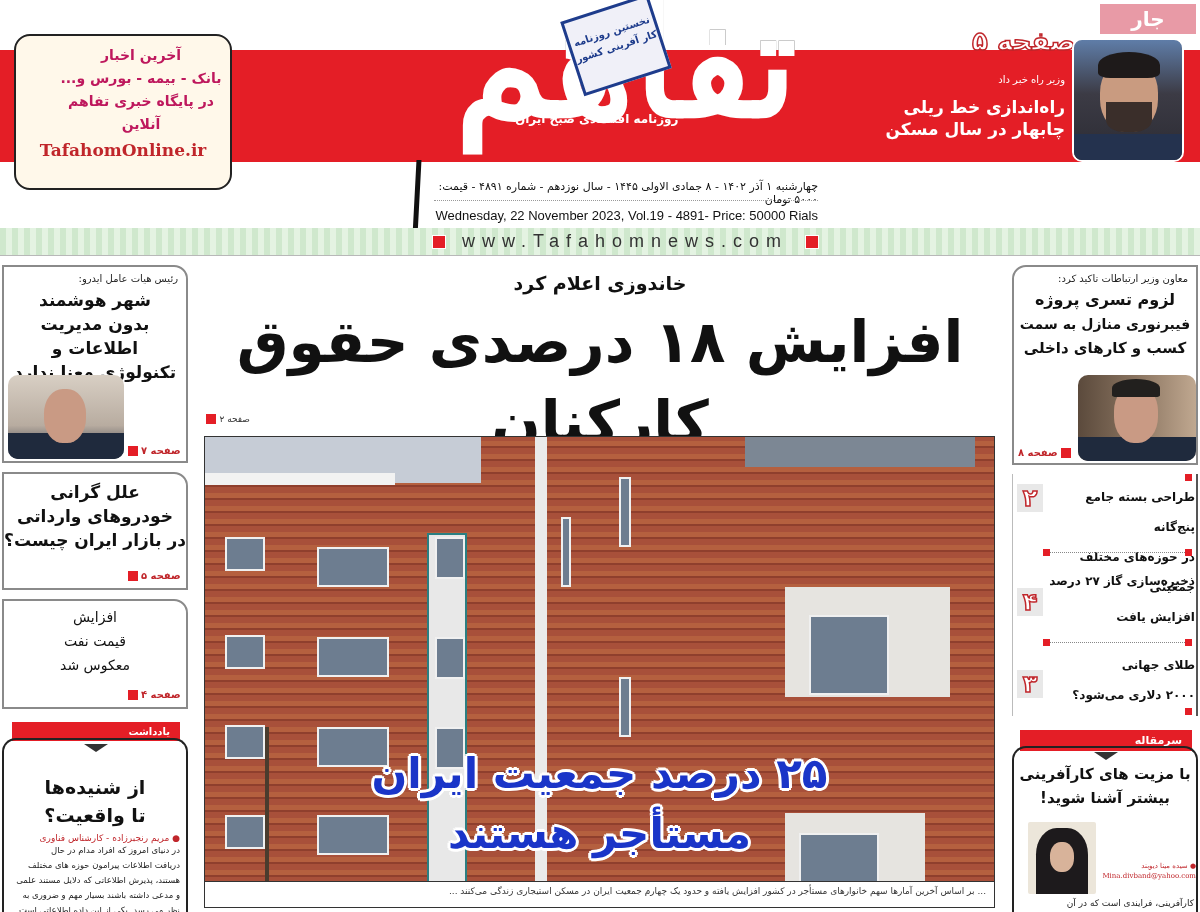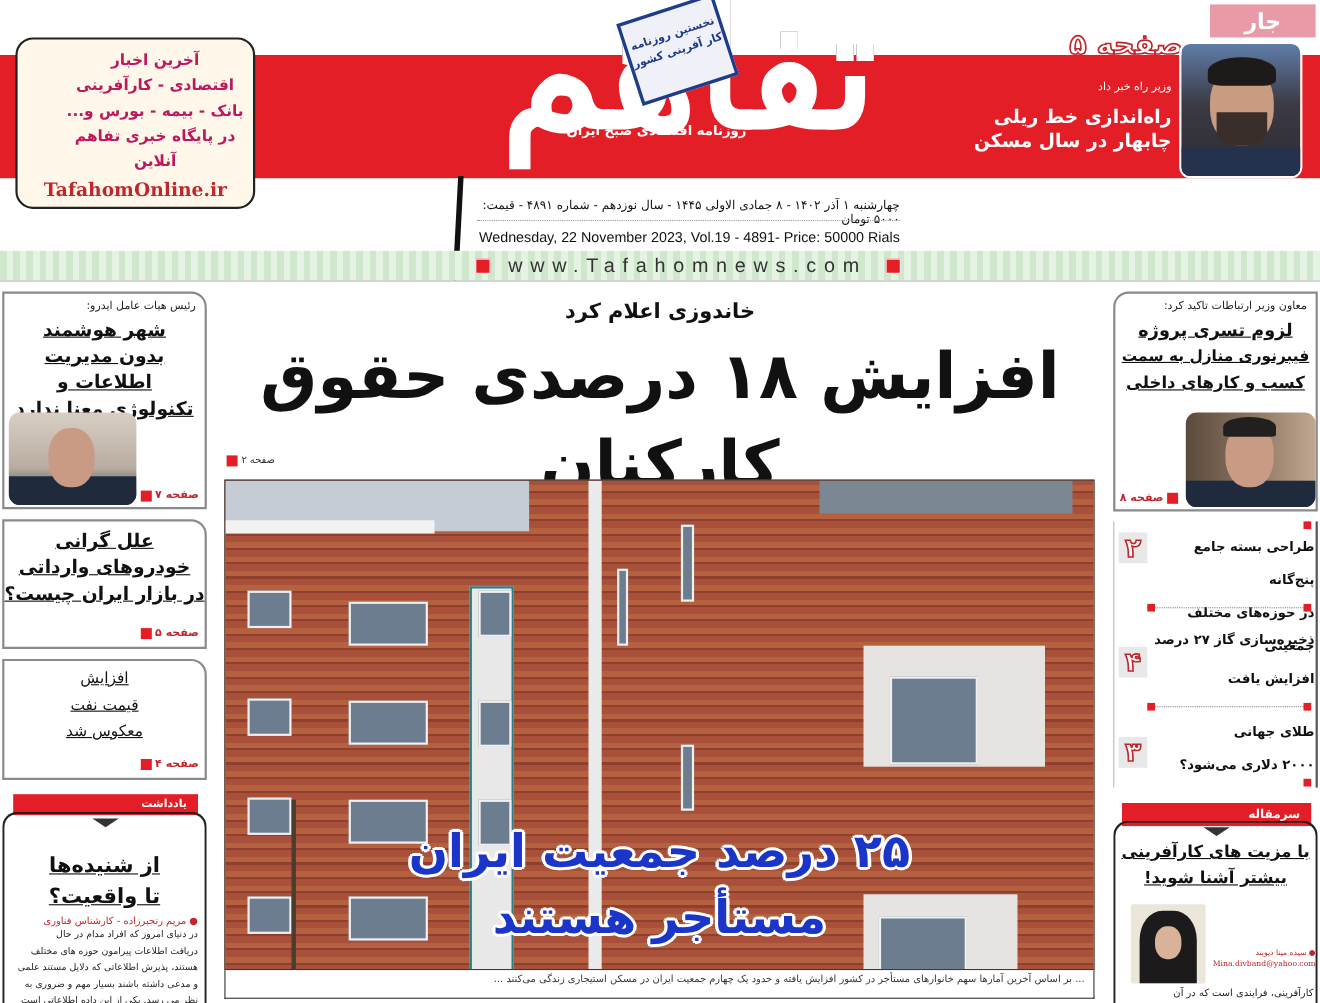--- a/index.html
+++ b/index.html
@@ -42,21 +42,21 @@
   
   .web-strip { left: 0; top: 228px; width: 1200px; height: 28px; background: repeating-linear-gradient(90deg,#cfe8cd 0px,#cfe8cd 6px,#e4f3e2 6px,#e4f3e2 12px); border-bottom: 1px solid #b8b8b8; }
   .web-text { left: 430px; top: 231px; width: 390px; text-align: center; font-family: "Liberation Sans", sans-serif; font-size: 18px; color: #333; letter-spacing: 7px; }
   .web-icon { width: 14px; height: 14px; background: #e41e26; border: 1px solid #fff; }
 
   
   .side-box { background: #fff; border: 2px solid #8a8a8a; border-radius: 0 14px 0 0; }
   .side-box.left { border-radius: 0 14px 0 0; }
   .side-box.right { border-radius: 14px 0 0 0; }
   .kicker { font-size: 10px; color: #222; text-align: right; direction: rtl; }
-  .side-title { font-size: 17px; font-weight: bold; color: #111; text-align: center; line-height: 24px; direction: rtl; text-decoration: underline; }
+  .side-title { font-size: 17px; font-weight: bold; color: #111; text-align: center; line-height: 24px; direction: rtl; }
   .page-ref { font-size: 10px; color: #c0262b; font-weight: bold; direction: rtl; display: flex; align-items: center; gap: 3px; }
   .page-ref .sq { width: 10px; height: 10px; background: #e41e26; display: inline-block; }
 
   .person-photo { border-radius: 10px; overflow: hidden; background: linear-gradient(180deg,#d8cfc4 0%,#b8aca0 60%,#2a3040 100%); position: absolute; }
   .person-photo .f { position: absolute; border-radius: 45%; background: #c99a84; }
   .person-photo .s { position: absolute; background: #1f2a3d; }
 
   
   .sup-head { left: 200px; top: 272px; width: 800px; text-align: center; font-size: 19px; font-weight: bold; direction: rtl; }
   .main-head { left: 200px; top: 302px; width: 800px; text-align: center; font-size: 58px; font-weight: bold; letter-spacing: -1px; line-height: 80px; direction: rtl; }
@@ -91,21 +91,20 @@
 <div class="abs logo-text">تفاهم</div>
 <div class="abs logo-stem"></div>
 <div class="abs tagline">روزنامه اقتصادی صبح ایران</div>
 <div class="abs stamp">
   <div>نخستین روزنامه</div>
   <div>کار آفرینی کشور</div>
 </div>
 
 <div class="abs promo-box rtl">
   <div class="promo-line">آخرین اخبار</div>
-  <div class="promo-line">اقتصادی - کارآفرینی</div>
   <div class="promo-line">بانک - بیمه - بورس و...</div>
   <div class="promo-line">در پایگاه خبری تفاهم آنلاین</div>
   <div class="promo-url" style="direction:ltr;">TafahomOnline.ir</div>
 </div>
 
 <div class="abs jar-tab">جار</div>
 <div class="abs page5-label">صفحه ۵</div>
 <div class="abs lead-photo">
   <div class="suit"></div>
     <div class="face"></div>

